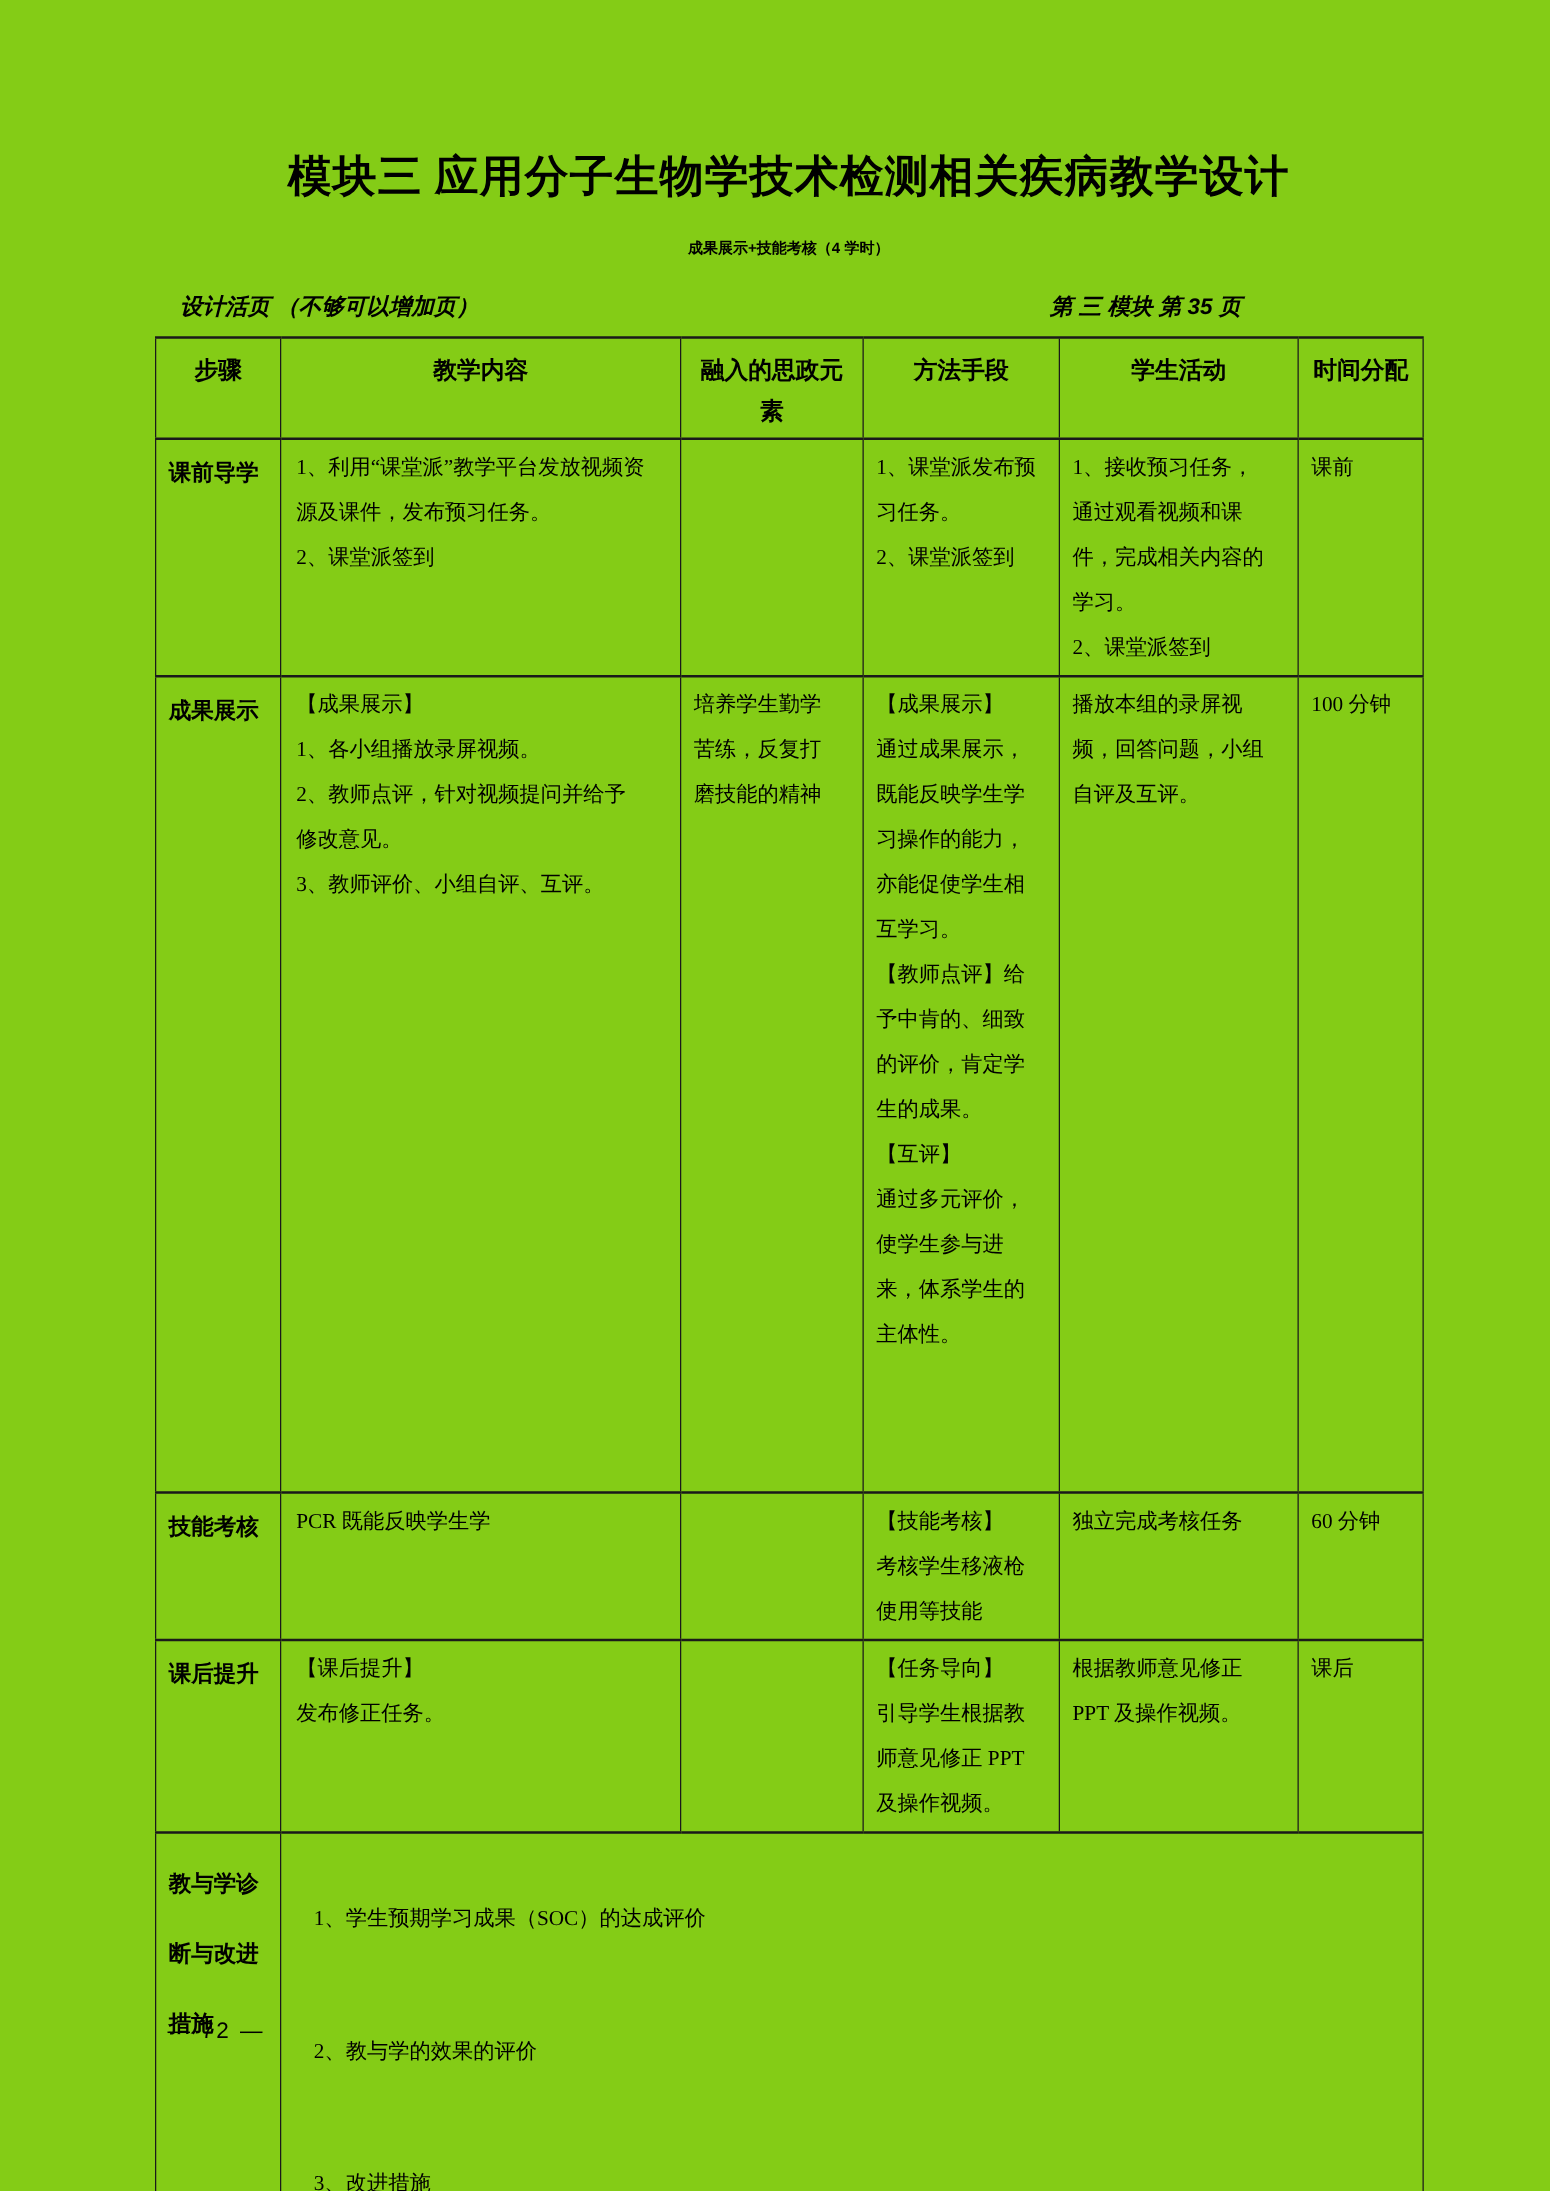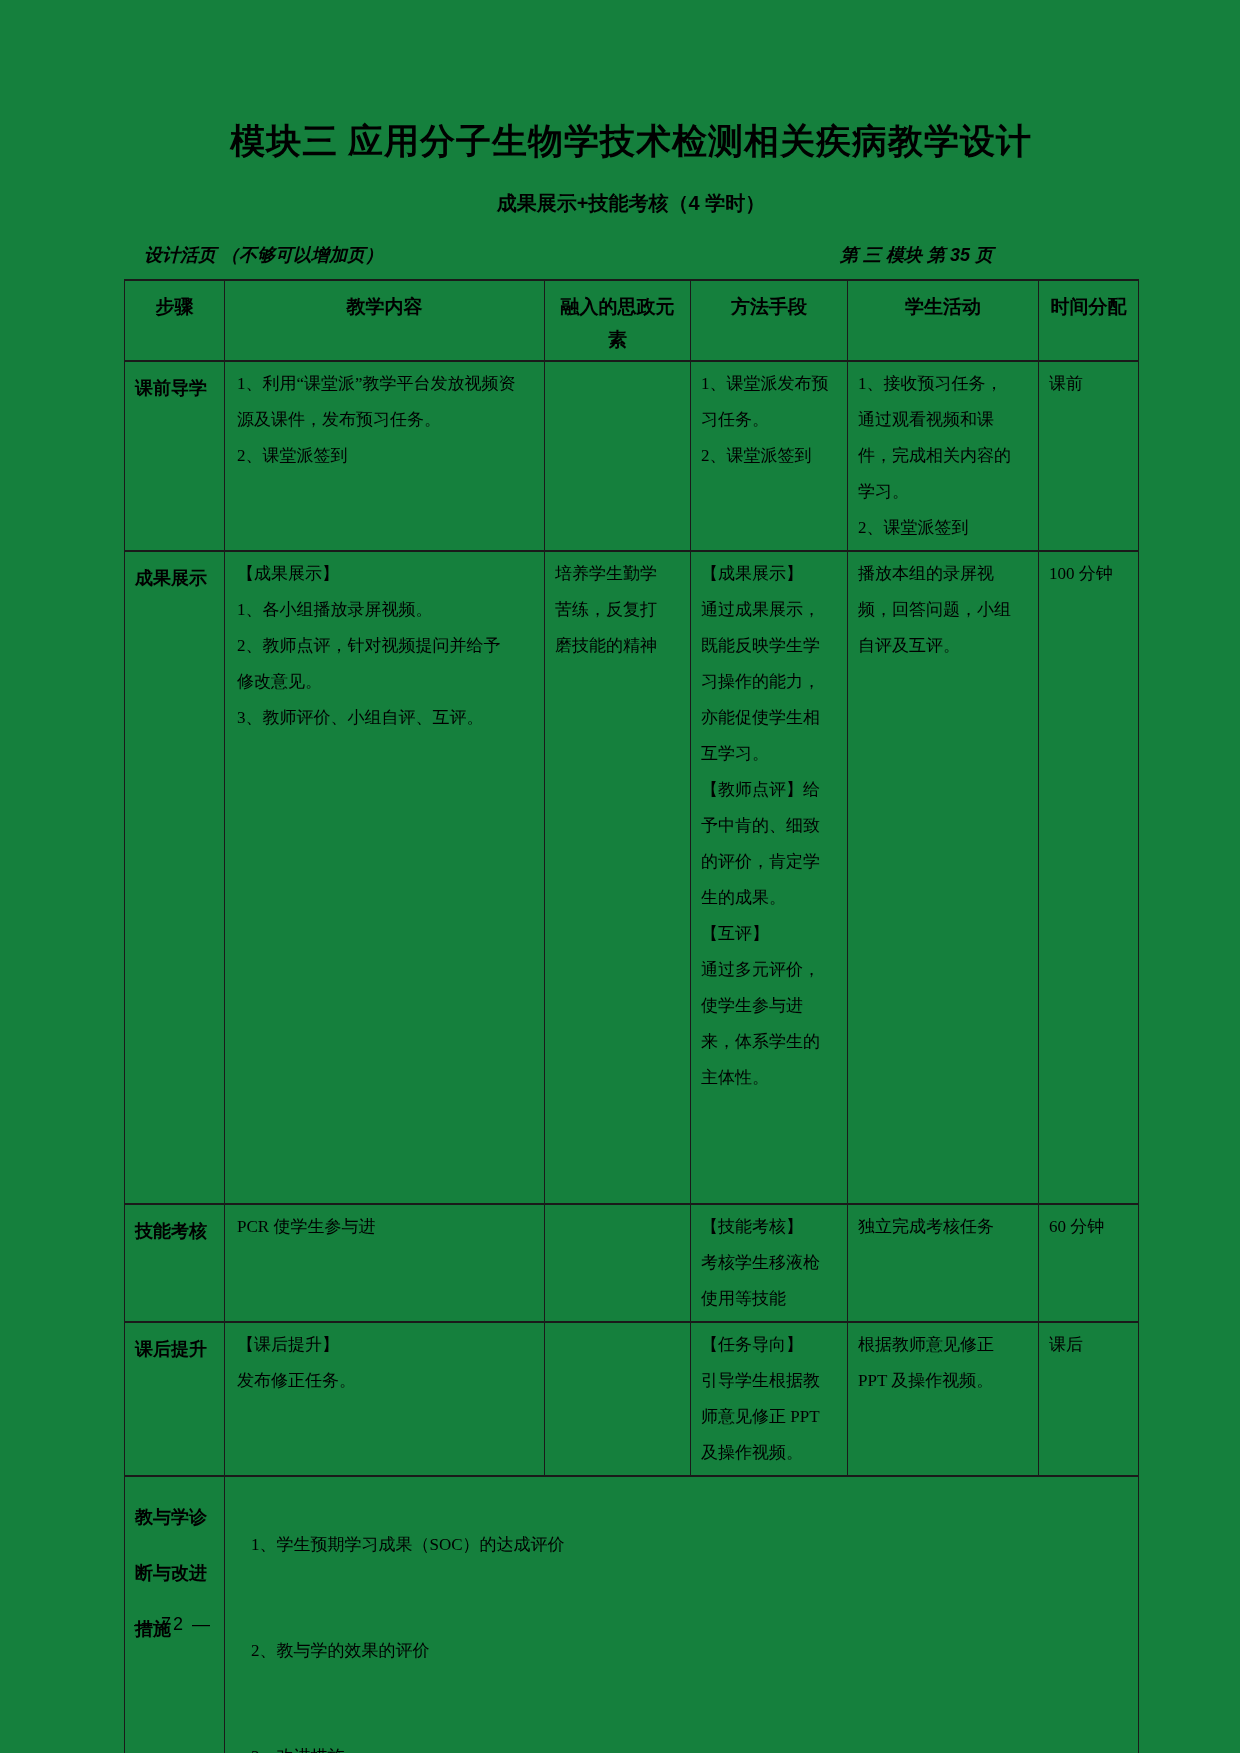--- a/index.html
+++ b/index.html
@@ -7,37 +7,37 @@
   body {
     width: 1240px; height: 1753px;
     font-family: "Liberation Serif", serif;
     color: #000;
     position: relative;
   }
   .page {
     position: relative;
     width: 1240px; height: 1753px;
     padding: 122px 102px 0 124px;
-    background: #15803d;
+    background: #84cc16;
     overflow: hidden;
   }
   .doc-title {
     text-align: center;
     font-family: "Liberation Serif", serif;
     font-weight: bold;
     font-size: 35px;
     line-height: 1.15;
     margin-bottom: 28px;
     letter-spacing: 1px;
   }
   .doc-subtitle {
     text-align: center;
     font-family: "Liberation Sans", sans-serif;
     font-weight: bold;
-    font-size: 20px;
+    font-size: 12px;
     margin-bottom: 26px;
   }
   .meta-row {
     display: flex;
     justify-content: space-between;
     align-items: baseline;
     width: 1014px;
     font-family: "Liberation Sans", sans-serif;
     font-weight: bold;
     font-size: 18px;
@@ -175,21 +175,21 @@
 使学生参与进
 来，体系学生的
 主体性。</td>
         <td class="body-cell">播放本组的录屏视
 频，回答问题，小组
 自评及互评。</td>
         <td class="body-cell">100 分钟</td>
       </tr>
       <tr class="r-row3">
         <td class="step-cell">技能考核</td>
-        <td class="body-cell content-cell">PCR 使学生参与进</td>
+        <td class="body-cell content-cell">PCR 既能反映学生学</td>
         <td class="body-cell"></td>
         <td class="body-cell">【技能考核】
 考核学生移液枪
 使用等技能</td>
         <td class="body-cell">独立完成考核任务</td>
         <td class="body-cell">60 分钟</td>
       </tr>
       <tr class="r-row4">
         <td class="step-cell">课后提升</td>
         <td class="body-cell content-cell">【课后提升】

